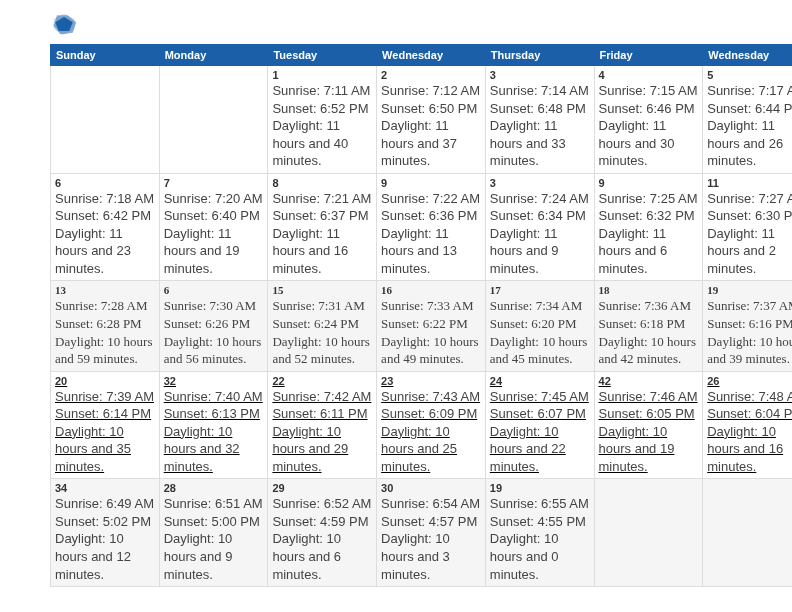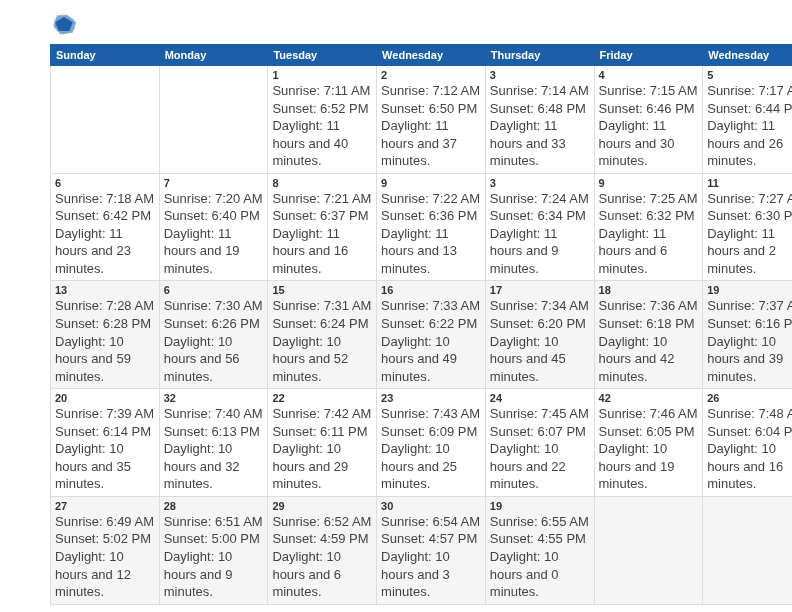--- a/index.html
+++ b/index.html
@@ -98,23 +98,25 @@
       line-height: 1.35;
     }
     .empty-cell {
       background: #f9f9f9;
     }
     .calendar tr:nth-child(2) td {
       background: #fff;
     }
     .calendar tr:nth-child(3) td {
       background: #f5f5f5;
+      font-family: Liberation Serif, serif;
     }
     .calendar tr:nth-child(4) td {
       background: #fff;
+      text-decoration: underline;
     }
     .calendar tr:nth-child(5) td {
       background: #f5f5f5;
     }
     .calendar tr:nth-child(6) td {
       background: #fff;
     }
     .calendar tr:nth-child(7) td {
       background: #f5f5f5;
     }
@@ -263,21 +265,21 @@
             <div class="day-number">42</div>
             <div class="day-info">Sunrise: 7:46 AM<br>Sunset: 6:05 PM<br>Daylight: 10 hours and 19 minutes.</div>
           </td>
           <td>
             <div class="day-number">26</div>
             <div class="day-info">Sunrise: 7:48 AM<br>Sunset: 6:04 PM<br>Daylight: 10 hours and 16 minutes.</div>
           </td>
         </tr>
         <tr>
           <td>
-            <div class="day-number">27</div>
+            <div class="day-number">34</div>
             <div class="day-info">Sunrise: 6:49 AM<br>Sunset: 5:02 PM<br>Daylight: 10 hours and 12 minutes.</div>
           </td>
           <td>
             <div class="day-number">28</div>
             <div class="day-info">Sunrise: 6:51 AM<br>Sunset: 5:00 PM<br>Daylight: 10 hours and 9 minutes.</div>
           </td>
           <td>
             <div class="day-number">29</div>
             <div class="day-info">Sunrise: 6:52 AM<br>Sunset: 4:59 PM<br>Daylight: 10 hours and 6 minutes.</div>
           </td>

